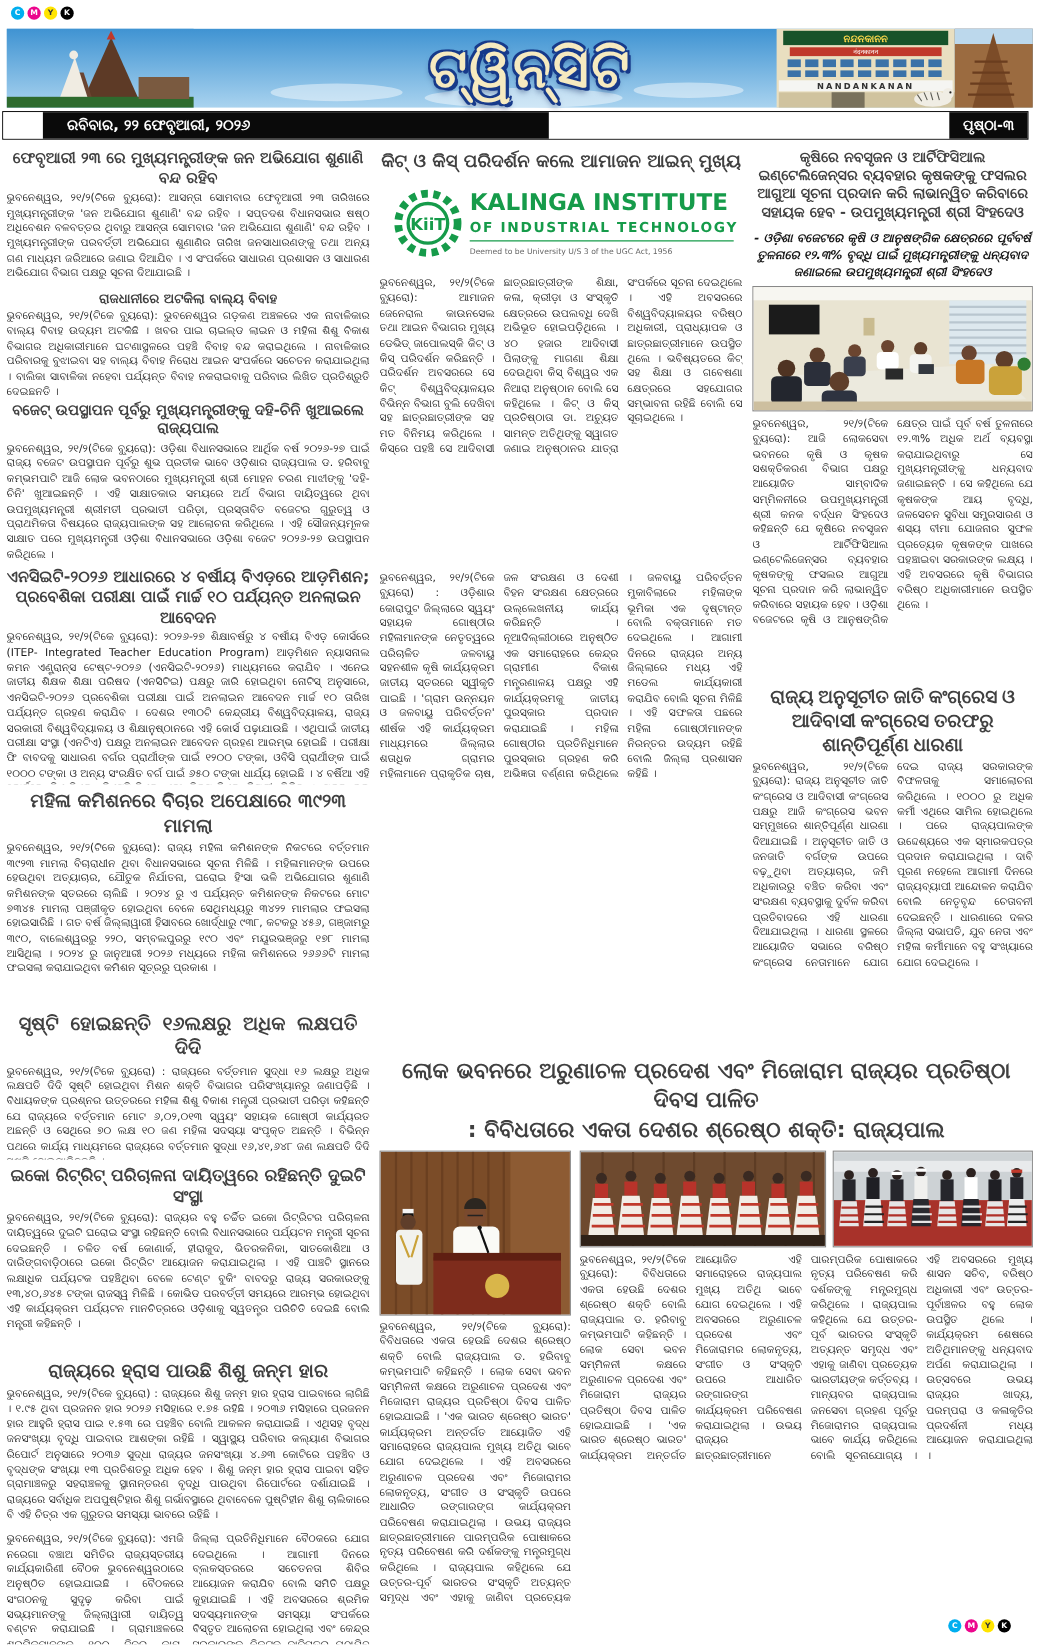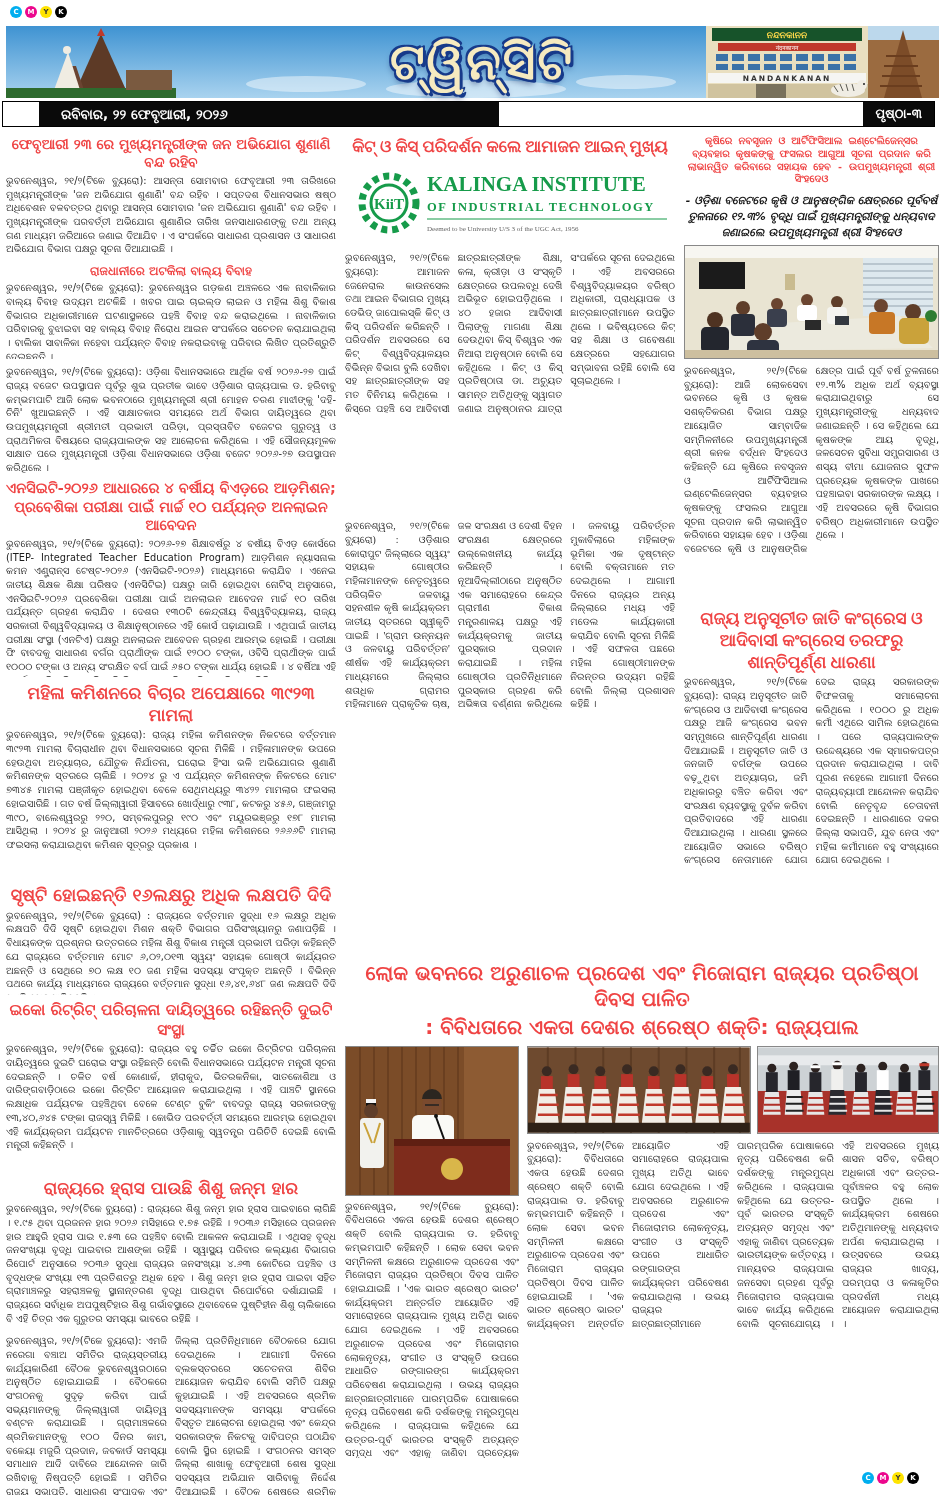--- a/index.html
+++ b/index.html
@@ -21,23 +21,23 @@
   .dl-pad{width:36px;background:#fff;}
   .dl-left{background:#0a0a0a;color:#fff;display:flex;align-items:center;width:438px;padding-left:22px;
            font-size:13.5px;font-weight:bold;}
   .dl-mid{flex:1;background:#fff;}
   .dl-right{background:#0a0a0a;color:#fff;display:flex;align-items:center;padding:0 12px;font-size:13px;font-weight:bold;}
   
   .content{position:absolute;left:6px;top:133px;width:933px;display:flex;gap:9px;}
   .col-left{width:330px;flex:none;}
   .zone{width:594px;flex:none;}
   .zone-top{display:flex;gap:9px;height:824px;overflow:hidden;}
-  .col-center{width:330px;flex:none;font-family:Liberation Serif, serif;}
+  .col-center{width:330px;flex:none;}
   .col-right{flex:1;min-width:0;}
-  .hl{font-weight:800;text-align:center;line-height:1.28;margin:3px 0 2px 0;color:#ef4444;}
+  .hl{font-weight:800;text-align:center;line-height:1.28;margin:3px 0 2px 0;color:#404040;}
   .bd{font-size:9.8px;line-height:1.4;text-align:justify;margin:2px 0 6px 0;overflow:hidden;color:#1c1c1c;}
   .cols2{column-count:2;column-gap:8px;}
   .cols3{column-count:3;column-gap:8px;}
   .cols4{column-count:4;column-gap:8px;}
   .deck{font-size:11px;font-weight:bold;font-style:italic;text-align:center;line-height:1.45;margin:6px 0 4px 0;}
   .photo{display:block;border:1px solid #888;}
   .logo-wrap{margin:2px auto 4px auto;width:322px;}
   
   .bottom-section{margin-top:4px;}
   .bs-flex{display:flex;gap:8px;margin-top:5px;}
@@ -145,32 +145,33 @@
     <div class="col-left">
       <section>
         <h2 class="hl" style="font-size:14px;">ଫେବୃଆରୀ ୨୩ ରେ ମୁଖ୍ୟମନ୍ତ୍ରୀଙ୍କ ଜନ ଅଭିଯୋଗ ଶୁଣାଣି ବନ୍ଦ ରହିବ</h2>
         <p class="bd" style="height:84px;">ଭୁବନେଶ୍ୱର, ୨୧/୨(ଟିକେ ବ୍ୟୁରୋ): ଆସନ୍ତା ସୋମବାର ଫେବୃଆରୀ ୨୩ ତାରିଖରେ ମୁଖ୍ୟମନ୍ତ୍ରୀଙ୍କ 'ଜନ ଅଭିଯୋଗ ଶୁଣାଣି' ବନ୍ଦ ରହିବ । ସପ୍ତଦଶ ବିଧାନସଭାର ଷଷ୍ଠ ଅଧିବେଶନ ବଳବତ୍ତର ଥିବାରୁ ଆସନ୍ତା ସୋମବାର 'ଜନ ଅଭିଯୋଗ ଶୁଣାଣି' ବନ୍ଦ ରହିବ । ମୁଖ୍ୟମନ୍ତ୍ରୀଙ୍କ ପରବର୍ତ୍ତୀ ଅଭିଯୋଗ ଶୁଣାଣିର ତାରିଖ ଜନସାଧାରଣଙ୍କୁ ତଥା ଅନ୍ୟ ଗଣ ମାଧ୍ୟମ ଜରିଆରେ ଜଣାଇ ଦିଆଯିବ । ଏ ସଂପର୍କରେ ସାଧାରଣ ପ୍ରଶାସନ ଓ ସାଧାରଣ ଅଭିଯୋଗ ବିଭାଗ ପକ୍ଷରୁ ସୂଚନା ଦିଆଯାଇଛି ।</p>
       </section>
       <section>
         <h2 class="hl" style="font-size:12px;">ରାଜଧାନୀରେ ଅଟକିଲା ବାଲ୍ୟ ବିବାହ</h2>
         <p class="bd" style="height:78px;">ଭୁବନେଶ୍ୱର, ୨୧/୨(ଟିକେ ବ୍ୟୁରୋ): ଭୁବନେଶ୍ୱର ଗଡ଼କଣ ଅଞ୍ଚଳରେ ଏକ ନାବାଳିକାର ବାଲ୍ୟ ବିବାହ ଉଦ୍ୟମ ଅଟକିଛି । ଖବର ପାଇ ଚାଇଲ୍ଡ ଲାଇନ ଓ ମହିଳା ଶିଶୁ ବିକାଶ ବିଭାଗର ଅଧିକାରୀମାନେ ଘଟଣାସ୍ଥଳରେ ପହଞ୍ଚି ବିବାହ ବନ୍ଦ କରାଇଥିଲେ । ନାବାଳିକାର ପରିବାରକୁ ବୁଝାଇବା ସହ ବାଲ୍ୟ ବିବାହ ନିରୋଧ ଆଇନ ସଂପର୍କରେ ସଚେତନ କରାଯାଇଥିଲା । ବାଲିକା ସାବାଳିକା ନହେବା ପର୍ଯ୍ୟନ୍ତ ବିବାହ ନକରାଇବାକୁ ପରିବାର ଲିଖିତ ପ୍ରତିଶ୍ରୁତି ଦେଇଛନ୍ତି ।</p>
       </section>
       <section>
+        <h2 class="hl" style="font-size:13.5px;">ବଜେଟ୍ ଉପସ୍ଥାପନ ପୂର୍ବରୁ ମୁଖ୍ୟମନ୍ତ୍ରୀଙ୍କୁ ଦହି-ଚିନି ଖୁଆଇଲେ ରାଜ୍ୟପାଲ</h2>
         <p class="bd" style="height:108px;">ଭୁବନେଶ୍ୱର, ୨୧/୨(ଟିକେ ବ୍ୟୁରୋ): ଓଡ଼ିଶା ବିଧାନସଭାରେ ଆର୍ଥିକ ବର୍ଷ ୨୦୨୬-୨୭ ପାଇଁ ରାଜ୍ୟ ବଜେଟ ଉପସ୍ଥାପନ ପୂର୍ବରୁ ଶୁଭ ପ୍ରତୀକ ଭାବେ ଓଡ଼ିଶାର ରାଜ୍ୟପାଲ ଡ. ହରିବାବୁ କମ୍ଭମପାଟି ଆଜି ଲୋକ ଭବନଠାରେ ମୁଖ୍ୟମନ୍ତ୍ରୀ ଶ୍ରୀ ମୋହନ ଚରଣ ମାଝୀଙ୍କୁ 'ଦହି-ଚିନି' ଖୁଆଇଛନ୍ତି । ଏହି ସାକ୍ଷାତକାର ସମୟରେ ଅର୍ଥ ବିଭାଗ ଦାୟିତ୍ୱରେ ଥିବା ଉପମୁଖ୍ୟମନ୍ତ୍ରୀ ଶ୍ରୀମତୀ ପ୍ରଭାତୀ ପରିଡ଼ା, ପ୍ରସ୍ତାବିତ ବଜେଟର ଗୁରୁତ୍ୱ ଓ ପ୍ରାଥମିକତା ବିଷୟରେ ରାଜ୍ୟପାଲଙ୍କ ସହ ଆଲୋଚନା କରିଥିଲେ । ଏହି ସୌଜନ୍ୟମୂଳକ ସାକ୍ଷାତ ପରେ ମୁଖ୍ୟମନ୍ତ୍ରୀ ଓଡ଼ିଶା ବିଧାନସଭାରେ ଓଡ଼ିଶା ବଜେଟ ୨୦୨୬-୨୭ ଉପସ୍ଥାପନ କରିଥିଲେ ।</p>
       </section>
       <section>
         <h2 class="hl" style="font-size:14.5px;">ଏନସିଇଟି-୨୦୨୬ ଆଧାରରେ ୪ ବର୍ଷୀୟ ବିଏଡ଼ରେ ଆଡ଼ମିଶନ; ପ୍ରବେଶିକା ପରୀକ୍ଷା ପାଇଁ ମାର୍ଚ୍ଚ ୧୦ ପର୍ଯ୍ୟନ୍ତ ଅନଲାଇନ ଆବେଦନ</h2>
         <p class="bd" style="height:140px;">ଭୁବନେଶ୍ୱର, ୨୧/୨(ଟିକେ ବ୍ୟୁରୋ): ୨୦୨୬-୨୭ ଶିକ୍ଷାବର୍ଷରୁ ୪ ବର୍ଷୀୟ ବିଏଡ଼ କୋର୍ସରେ (ITEP- Integrated Teacher Education Program) ଆଡ଼ମିଶନ ନ୍ୟାସନାଲ କମନ ଏଣ୍ଟ୍ରାନ୍ସ ଟେଷ୍ଟ-୨୦୨୬ (ଏନସିଇଟି-୨୦୨୬) ମାଧ୍ୟମରେ କରାଯିବ । ଏନେଇ ଜାତୀୟ ଶିକ୍ଷକ ଶିକ୍ଷା ପରିଷଦ (ଏନସିଟିଇ) ପକ୍ଷରୁ ଜାରି ହୋଇଥିବା ନୋଟିସ୍ ଅନୁସାରେ, ଏନସିଇଟି-୨୦୨୬ ପ୍ରବେଶିକା ପରୀକ୍ଷା ପାଇଁ ଅନଲାଇନ ଆବେଦନ ମାର୍ଚ୍ଚ ୧୦ ତାରିଖ ପର୍ଯ୍ୟନ୍ତ ଗ୍ରହଣ କରାଯିବ । ଦେଶର ୧୩୦ଟି କେନ୍ଦ୍ରୀୟ ବିଶ୍ୱବିଦ୍ୟାଳୟ, ରାଜ୍ୟ ସରକାରୀ ବିଶ୍ୱବିଦ୍ୟାଳୟ ଓ ଶିକ୍ଷାନୁଷ୍ଠାନରେ ଏହି କୋର୍ସ ପଢ଼ାଯାଉଛି । ଏଥିପାଇଁ ଜାତୀୟ ପରୀକ୍ଷା ସଂସ୍ଥା (ଏନଟିଏ) ପକ୍ଷରୁ ଅନଲାଇନ ଆବେଦନ ଗ୍ରହଣ ଆରମ୍ଭ ହୋଇଛି । ପରୀକ୍ଷା ଫି ବାବଦକୁ ସାଧାରଣ ବର୍ଗର ପ୍ରାର୍ଥୀଙ୍କ ପାଇଁ ୧୨୦୦ ଟଙ୍କା, ଓବିସି ପ୍ରାର୍ଥୀଙ୍କ ପାଇଁ ୧୦୦୦ ଟଙ୍କା ଓ ଅନ୍ୟ ସଂରକ୍ଷିତ ବର୍ଗ ପାଇଁ ୬୫୦ ଟଙ୍କା ଧାର୍ଯ୍ୟ ହୋଇଛି । ୪ ବର୍ଷିଆ ଏହି କୋର୍ସରେ ବିଏ-ବିଏଡ଼, ବିଏସସି-ବିଏଡ଼ ଏବଂ ବିକମ-ବିଏଡ଼ ଡିଗ୍ରୀ ମିଳିବ । ଯୁକ୍ତ ଦୁଇ ଉତ୍ତୀର୍ଣ୍ଣ ପ୍ରାର୍ଥୀ ଏହି ପ୍ରବେଶିକା ପରୀକ୍ଷାରେ ଅବତୀର୍ଣ୍ଣ ହୋଇପାରିବେ । ଚଳିତ ବର୍ଷରେ ଦୁଇ ବର୍ଷୀୟ ବିଏଡ଼, ଏମଏଡ଼ ଓ ବିପିଏଡ଼ କୋର୍ସ ପାଇଁ ପ୍ରବେଶିକା ପରୀକ୍ଷା ସେଟ ସିଲେକ୍ସନ ବୋର୍ଡ ଦ୍ୱାରା କରାଯିବ ବୋଲି ଶିକ୍ଷା ବିଭାଗ ପକ୍ଷରୁ ସୂଚନା ପ୍ରଦାନ କରାଯାଇଛି ।</p>
       </section>
       <section>
         <h2 class="hl" style="font-size:17px;">ମହିଳା କମିଶନରେ ବିଚାର ଅପେକ୍ଷାରେ ୩୯୨୩ ମାମଲା</h2>
         <p class="bd" style="height:150px;">ଭୁବନେଶ୍ୱର, ୨୧/୨(ଟିକେ ବ୍ୟୁରୋ): ରାଜ୍ୟ ମହିଳା କମିଶନଙ୍କ ନିକଟରେ ବର୍ତ୍ତମାନ ୩୯୨୩ ମାମଲା ବିଚାରାଧୀନ ଥିବା ବିଧାନସଭାରେ ସୂଚନା ମିଳିଛି । ମହିଳାମାନଙ୍କ ଉପରେ ହେଉଥିବା ଅତ୍ୟାଚାର, ଯୌତୁକ ନିର୍ଯାତନା, ଘରୋଇ ହିଂସା ଭଳି ଅଭିଯୋଗର ଶୁଣାଣି କମିଶନଙ୍କ ସ୍ତରରେ ଚାଲିଛି । ୨୦୨୪ ରୁ ଏ ପର୍ଯ୍ୟନ୍ତ କମିଶନଙ୍କ ନିକଟରେ ମୋଟ ୭୩୪୫ ମାମଲା ପଞ୍ଜୀକୃତ ହୋଇଥିବା ବେଳେ ସେଥିମଧ୍ୟରୁ ୩୪୨୨ ମାମଲାର ଫଇସଲା ହୋଇସାରିଛି । ଗତ ବର୍ଷ ଜିଲ୍ଲାୱାରୀ ହିସାବରେ ଖୋର୍ଦ୍ଧାରୁ ୯୩୮, କଟକରୁ ୪୫୬, ଗଞ୍ଜାମରୁ ୩୯୦, ବାଲେଶ୍ୱରରୁ ୨୨୦, ସମ୍ବଲପୁରରୁ ୧୯୦ ଏବଂ ମୟୂରଭଞ୍ଜରୁ ୧୭୮ ମାମଲା ଆସିଥିଲା । ୨୦୨୪ ରୁ ଜାନୁଆରୀ ୨୦୨୬ ମଧ୍ୟରେ ମହିଳା କମିଶନରେ ୨୬୬୬ଟି ମାମଲା ଫଇସଲା କରାଯାଇଥିବା କମିଶନ ସୂତ୍ରରୁ ପ୍ରକାଶ ।</p>
       </section>
       <section>
-        <h2 class="hl" style="font-size:17.5px;">ସୃଷ୍ଟି ହୋଇଛନ୍ତି ୧୬ଲକ୍ଷରୁ ଅଧିକ ଲକ୍ଷପତି ଦିଦି</h2>
+        <h2 class="hl" style="font-size:17.5px;font-family:Liberation Mono, monospace;">ସୃଷ୍ଟି ହୋଇଛନ୍ତି ୧୬ଲକ୍ଷରୁ ଅଧିକ ଲକ୍ଷପତି ଦିଦି</h2>
         <p class="bd" style="height:86px;">ଭୁବନେଶ୍ୱର, ୨୧/୨(ଟିକେ ବ୍ୟୁରୋ) : ରାଜ୍ୟରେ ବର୍ତ୍ତମାନ ସୁଦ୍ଧା ୧୬ ଲକ୍ଷରୁ ଅଧିକ ଲକ୍ଷପତି ଦିଦି ସୃଷ୍ଟି ହୋଇଥିବା ମିଶନ ଶକ୍ତି ବିଭାଗର ପରିସଂଖ୍ୟାନରୁ ଜଣାପଡ଼ିଛି । ବିଧାୟକଙ୍କ ପ୍ରଶ୍ନର ଉତ୍ତରରେ ମହିଳା ଶିଶୁ ବିକାଶ ମନ୍ତ୍ରୀ ପ୍ରଭାତୀ ପରିଡ଼ା କହିଛନ୍ତି ଯେ ରାଜ୍ୟରେ ବର୍ତ୍ତମାନ ମୋଟ ୬,୦୨,୦୧୩ ସ୍ୱୟଂ ସହାୟକ ଗୋଷ୍ଠୀ କାର୍ଯ୍ୟରତ ଅଛନ୍ତି ଓ ସେଥିରେ ୭୦ ଲକ୍ଷ ୧୦ ଜଣ ମହିଳା ସଦସ୍ୟା ସଂପୃକ୍ତ ଅଛନ୍ତି । ବିଭିନ୍ନ ପଥରେ କାର୍ଯ୍ୟ ମାଧ୍ୟମରେ ରାଜ୍ୟରେ ବର୍ତ୍ତମାନ ସୁଦ୍ଧା ୧୬,୪୧,୬୪୮ ଜଣ ଲକ୍ଷପତି ଦିଦି ସୃଷ୍ଟି ହୋଇପାରିଛନ୍ତି ।</p>
       </section>
       <section>
         <h2 class="hl" style="font-size:15.5px;">ଇକୋ ରିଟ୍ରିଟ୍ ପରିଚାଳନା ଦାୟିତ୍ୱରେ ରହିଛନ୍ତି ଦୁଇଟି ସଂସ୍ଥା</h2>
         <p class="bd" style="height:130px;">ଭୁବନେଶ୍ୱର, ୨୧/୨(ଟିକେ ବ୍ୟୁରୋ): ରାଜ୍ୟର ବହୁ ଚର୍ଚ୍ଚିତ ଇକୋ ରିଟ୍ରିଟର ପରିଚାଳନା ଦାୟିତ୍ୱରେ ଦୁଇଟି ଘରୋଇ ସଂସ୍ଥା ରହିଛନ୍ତି ବୋଲି ବିଧାନସଭାରେ ପର୍ଯ୍ୟଟନ ମନ୍ତ୍ରୀ ସୂଚନା ଦେଇଛନ୍ତି । ଚଳିତ ବର୍ଷ କୋଣାର୍କ, ହୀରାକୁଦ, ଭିତରକନିକା, ସାତକୋଶିଆ ଓ ଦାରିଙ୍ଗବାଡ଼ିଠାରେ ଇକୋ ରିଟ୍ରିଟ ଆୟୋଜନ କରାଯାଇଥିଲା । ଏହି ପାଞ୍ଚଟି ସ୍ଥାନରେ ଲକ୍ଷାଧିକ ପର୍ଯ୍ୟଟକ ପହଞ୍ଚିଥିବା ବେଳେ ଟେଣ୍ଟ ବୁକିଂ ବାବଦରୁ ରାଜ୍ୟ ସରକାରଙ୍କୁ ୧୩,୪୦,୬୪୫ ଟଙ୍କା ରାଜସ୍ୱ ମିଳିଛି । କୋଭିଡ ପରବର୍ତ୍ତୀ ସମୟରେ ଆରମ୍ଭ ହୋଇଥିବା ଏହି କାର୍ଯ୍ୟକ୍ରମ ପର୍ଯ୍ୟଟନ ମାନଚିତ୍ରରେ ଓଡ଼ିଶାକୁ ସ୍ୱତନ୍ତ୍ର ପରିଚିତି ଦେଇଛି ବୋଲି ମନ୍ତ୍ରୀ କହିଛନ୍ତି ।</p>
       </section>
       <section>
         <h2 class="hl" style="font-size:17px;">ରାଜ୍ୟରେ ହ୍ରାସ ପାଉଛି ଶିଶୁ ଜନ୍ମ ହାର</h2>
         <p class="bd" style="height:126px;">ଭୁବନେଶ୍ୱର, ୨୧/୨(ଟିକେ ବ୍ୟୁରୋ) : ରାଜ୍ୟରେ ଶିଶୁ ଜନ୍ମ ହାର ହ୍ରାସ ପାଇବାରେ ଲାଗିଛି । ୧.୯୫ ଥିବା ପ୍ରଜନନ ହାର ୨୦୨୬ ମସିହାରେ ୧.୭୫ ରହିଛି । ୨୦୩୬ ମସିହାରେ ପ୍ରଜନନ ହାର ଆହୁରି ହ୍ରାସ ପାଇ ୧.୫୩ ରେ ପହଞ୍ଚିବ ବୋଲି ଆକଳନ କରାଯାଇଛି । ଏଥିସହ ବୃଦ୍ଧ ଜନସଂଖ୍ୟା ବୃଦ୍ଧି ପାଇବାର ଆଶଙ୍କା ରହିଛି । ସ୍ୱାସ୍ଥ୍ୟ ପରିବାର କଲ୍ୟାଣ ବିଭାଗର ରିପୋର୍ଟ ଅନୁସାରେ ୨୦୩୬ ସୁଦ୍ଧା ରାଜ୍ୟର ଜନସଂଖ୍ୟା ୪.୬୩ କୋଟିରେ ପହଞ୍ଚିବ ଓ ବୃଦ୍ଧଙ୍କ ସଂଖ୍ୟା ୧୩ ପ୍ରତିଶତରୁ ଅଧିକ ହେବ । ଶିଶୁ ଜନ୍ମ ହାର ହ୍ରାସ ପାଇବା ସହିତ ଗ୍ରାମାଞ୍ଚଳରୁ ସହରାଞ୍ଚଳକୁ ସ୍ଥାନାନ୍ତରଣ ବୃଦ୍ଧି ପାଉଥିବା ରିପୋର୍ଟରେ ଦର୍ଶାଯାଇଛି । ରାଜ୍ୟରେ ସର୍ବାଧିକ ଅପପୁଷ୍ଟିହାର ଶିଶୁ ଗର୍ଭାବସ୍ଥାରେ ଥିବାବେଳେ ପୁଷ୍ଟିହୀନ ଶିଶୁ ଚାଲିକାରେ ବି ଏହି ଚିତ୍ର ଏକ ଗୁରୁତର ସମସ୍ୟା ଭାବରେ ରହିଛି ।</p>
       </section>
@@ -198,21 +199,21 @@
             </div>
             <p class="bd cols3" style="height:262px;">ଭୁବନେଶ୍ୱର, ୨୧/୨(ଟିକେ ବ୍ୟୁରୋ): ଆମାଜନ ଜେନେରାଲ କାଉନସେଲ ତଥା ଆଇନ ବିଭାଗର ମୁଖ୍ୟ ଡେଭିଡ୍ ଜାପୋଲସ୍କି କିଟ୍ ଓ କିସ୍ ପରିଦର୍ଶନ କରିଛନ୍ତି । ପରିଦର୍ଶନ ଅବସରରେ ସେ କିଟ୍ ବିଶ୍ୱବିଦ୍ୟାଳୟର ବିଭିନ୍ନ ବିଭାଗ ବୁଲି ଦେଖିବା ସହ ଛାତ୍ରଛାତ୍ରୀଙ୍କ ସହ ମତ ବିନିମୟ କରିଥିଲେ । କିସ୍‌ରେ ପହଞ୍ଚି ସେ ଆଦିବାସୀ ଛାତ୍ରଛାତ୍ରୀଙ୍କ ଶିକ୍ଷା, କଳା, କ୍ରୀଡ଼ା ଓ ସଂସ୍କୃତି କ୍ଷେତ୍ରରେ ଉପଲବ୍ଧି ଦେଖି ଅଭିଭୂତ ହୋଇପଡ଼ିଥିଲେ । ୪୦ ହଜାର ଆଦିବାସୀ ପିଲାଙ୍କୁ ମାଗଣା ଶିକ୍ଷା ଦେଉଥିବା କିସ୍ ବିଶ୍ୱର ଏକ ନିଆରା ଅନୁଷ୍ଠାନ ବୋଲି ସେ କହିଥିଲେ । କିଟ୍ ଓ କିସ୍ ପ୍ରତିଷ୍ଠାତା ଡା. ଅଚ୍ୟୁତ ସାମନ୍ତ ଅତିଥିଙ୍କୁ ସ୍ୱାଗତ ଜଣାଇ ଅନୁଷ୍ଠାନର ଯାତ୍ରା ସଂପର୍କରେ ସୂଚନା ଦେଇଥିଲେ । ଏହି ଅବସରରେ ବିଶ୍ୱବିଦ୍ୟାଳୟର ବରିଷ୍ଠ ଅଧିକାରୀ, ପ୍ରାଧ୍ୟାପକ ଓ ଛାତ୍ରଛାତ୍ରୀମାନେ ଉପସ୍ଥିତ ଥିଲେ । ଭବିଷ୍ୟତରେ କିଟ୍ ସହ ଶିକ୍ଷା ଓ ଗବେଷଣା କ୍ଷେତ୍ରରେ ସହଯୋଗର ସମ୍ଭାବନା ରହିଛି ବୋଲି ସେ ସୂଚାଇଥିଲେ ।</p>
           </section>
           <section>
             <p class="bd cols3" style="height:336px;">ଭୁବନେଶ୍ୱର, ୨୧/୨(ଟିକେ ବ୍ୟୁରୋ) : ଓଡ଼ିଶାର କୋରାପୁଟ ଜିଲ୍ଲାରେ ସ୍ୱୟଂ ସହାୟକ ଗୋଷ୍ଠୀର ମହିଳାମାନଙ୍କ ନେତୃତ୍ୱରେ ପରିଚାଳିତ ଜଳବାୟୁ ସହନଶୀଳ କୃଷି କାର୍ଯ୍ୟକ୍ରମ ଜାତୀୟ ସ୍ତରରେ ସ୍ୱୀକୃତି ପାଇଛି । 'ଗ୍ରାମ ଉନ୍ନୟନ ଓ ଜଳବାୟୁ ପରିବର୍ତ୍ତନ' ଶୀର୍ଷକ ଏହି କାର୍ଯ୍ୟକ୍ରମ ମାଧ୍ୟମରେ ଜିଲ୍ଲାର ଶତାଧିକ ଗ୍ରାମର ମହିଳାମାନେ ପ୍ରାକୃତିକ ଚାଷ, ଜଳ ସଂରକ୍ଷଣ ଓ ଦେଶୀ ବିହନ ସଂରକ୍ଷଣ କ୍ଷେତ୍ରରେ ଉଲ୍ଲେଖନୀୟ କାର୍ଯ୍ୟ କରିଛନ୍ତି । ନୂଆଦିଲ୍ଲୀଠାରେ ଅନୁଷ୍ଠିତ ଏକ ସମାରୋହରେ କେନ୍ଦ୍ର ଗ୍ରାମୀଣ ବିକାଶ ମନ୍ତ୍ରଣାଳୟ ପକ୍ଷରୁ ଏହି କାର୍ଯ୍ୟକ୍ରମକୁ ଜାତୀୟ ପୁରସ୍କାର ପ୍ରଦାନ କରାଯାଇଛି । ମହିଳା ଗୋଷ୍ଠୀର ପ୍ରତିନିଧିମାନେ ପୁରସ୍କାର ଗ୍ରହଣ କରି ଅଭିଜ୍ଞତା ବର୍ଣ୍ଣନା କରିଥିଲେ । ଜଳବାୟୁ ପରିବର୍ତ୍ତନ ମୁକାବିଲାରେ ମହିଳାଙ୍କ ଭୂମିକା ଏକ ଦୃଷ୍ଟାନ୍ତ ବୋଲି ବକ୍ତାମାନେ ମତ ଦେଇଥିଲେ । ଆଗାମୀ ଦିନରେ ରାଜ୍ୟର ଅନ୍ୟ ଜିଲ୍ଲାରେ ମଧ୍ୟ ଏହି ମଡେଲ କାର୍ଯ୍ୟକାରୀ କରାଯିବ ବୋଲି ସୂଚନା ମିଳିଛି । ଏହି ସଫଳତା ପଛରେ ମହିଳା ଗୋଷ୍ଠୀମାନଙ୍କ ନିରନ୍ତର ଉଦ୍ୟମ ରହିଛି ବୋଲି ଜିଲ୍ଲା ପ୍ରଶାସନ କହିଛି ।</p>
           </section>
         </div>
 
         <div class="col-right">
           <section>
-            <h2 class="hl" style="font-size:10px;font-family:Liberation Mono, monospace;">କୃଷିରେ ନବସୃଜନ ଓ ଆର୍ଟିଫିସିଆଲ ଇଣ୍ଟେଲିଜେନ୍ସର ବ୍ୟବହାର କୃଷକଙ୍କୁ ଫସଲର ଆଗୁଆ ସୂଚନା ପ୍ରଦାନ କରି ଲାଭାନ୍ୱିତ କରିବାରେ ସହାୟକ ହେବ - ଉପମୁଖ୍ୟମନ୍ତ୍ରୀ ଶ୍ରୀ ସିଂହଦେଓ</h2>
+            <h2 class="hl" style="font-size:13px;">କୃଷିରେ ନବସୃଜନ ଓ ଆର୍ଟିଫିସିଆଲ ଇଣ୍ଟେଲିଜେନ୍ସର ବ୍ୟବହାର କୃଷକଙ୍କୁ ଫସଲର ଆଗୁଆ ସୂଚନା ପ୍ରଦାନ କରି ଲାଭାନ୍ୱିତ କରିବାରେ ସହାୟକ ହେବ - ଉପମୁଖ୍ୟମନ୍ତ୍ରୀ ଶ୍ରୀ ସିଂହଦେଓ</h2>
             <p class="deck">- ଓଡ଼ିଶା ବଜେଟରେ କୃଷି ଓ ଆନୁଷଙ୍ଗିକ କ୍ଷେତ୍ରରେ ପୂର୍ବବର୍ଷ ତୁଳନାରେ ୧୨.୩% ବୃଦ୍ଧି ପାଇଁ ମୁଖ୍ୟମନ୍ତ୍ରୀଙ୍କୁ ଧନ୍ୟବାଦ ଜଣାଇଲେ ଉପମୁଖ୍ୟମନ୍ତ୍ରୀ ଶ୍ରୀ ସିଂହଦେଓ</p>
             <svg class="photo" width="253" height="112" viewBox="0 0 253 112">
               <rect width="253" height="112" fill="#e9e4d2"></rect>
               <rect width="253" height="12" fill="#f7f6f1"></rect>
               <rect x="178" y="12" width="70" height="58" fill="#dde8ee"></rect>
               <path d="M178 18 h70 M178 25 h70 M178 32 h70 M178 39 h70 M178 46 h70 M178 53 h70 M178 60 h70" stroke="#b9c6cf" stroke-width="2"></path>
               <rect x="14" y="16" width="46" height="27" fill="#1b1b1b"></rect>
               <rect x="100" y="28" width="10" height="16" fill="#c9bb90"></rect>
               <polygon points="40,80 215,70 248,102 16,106" fill="#eceade"></polygon>
               <g>

